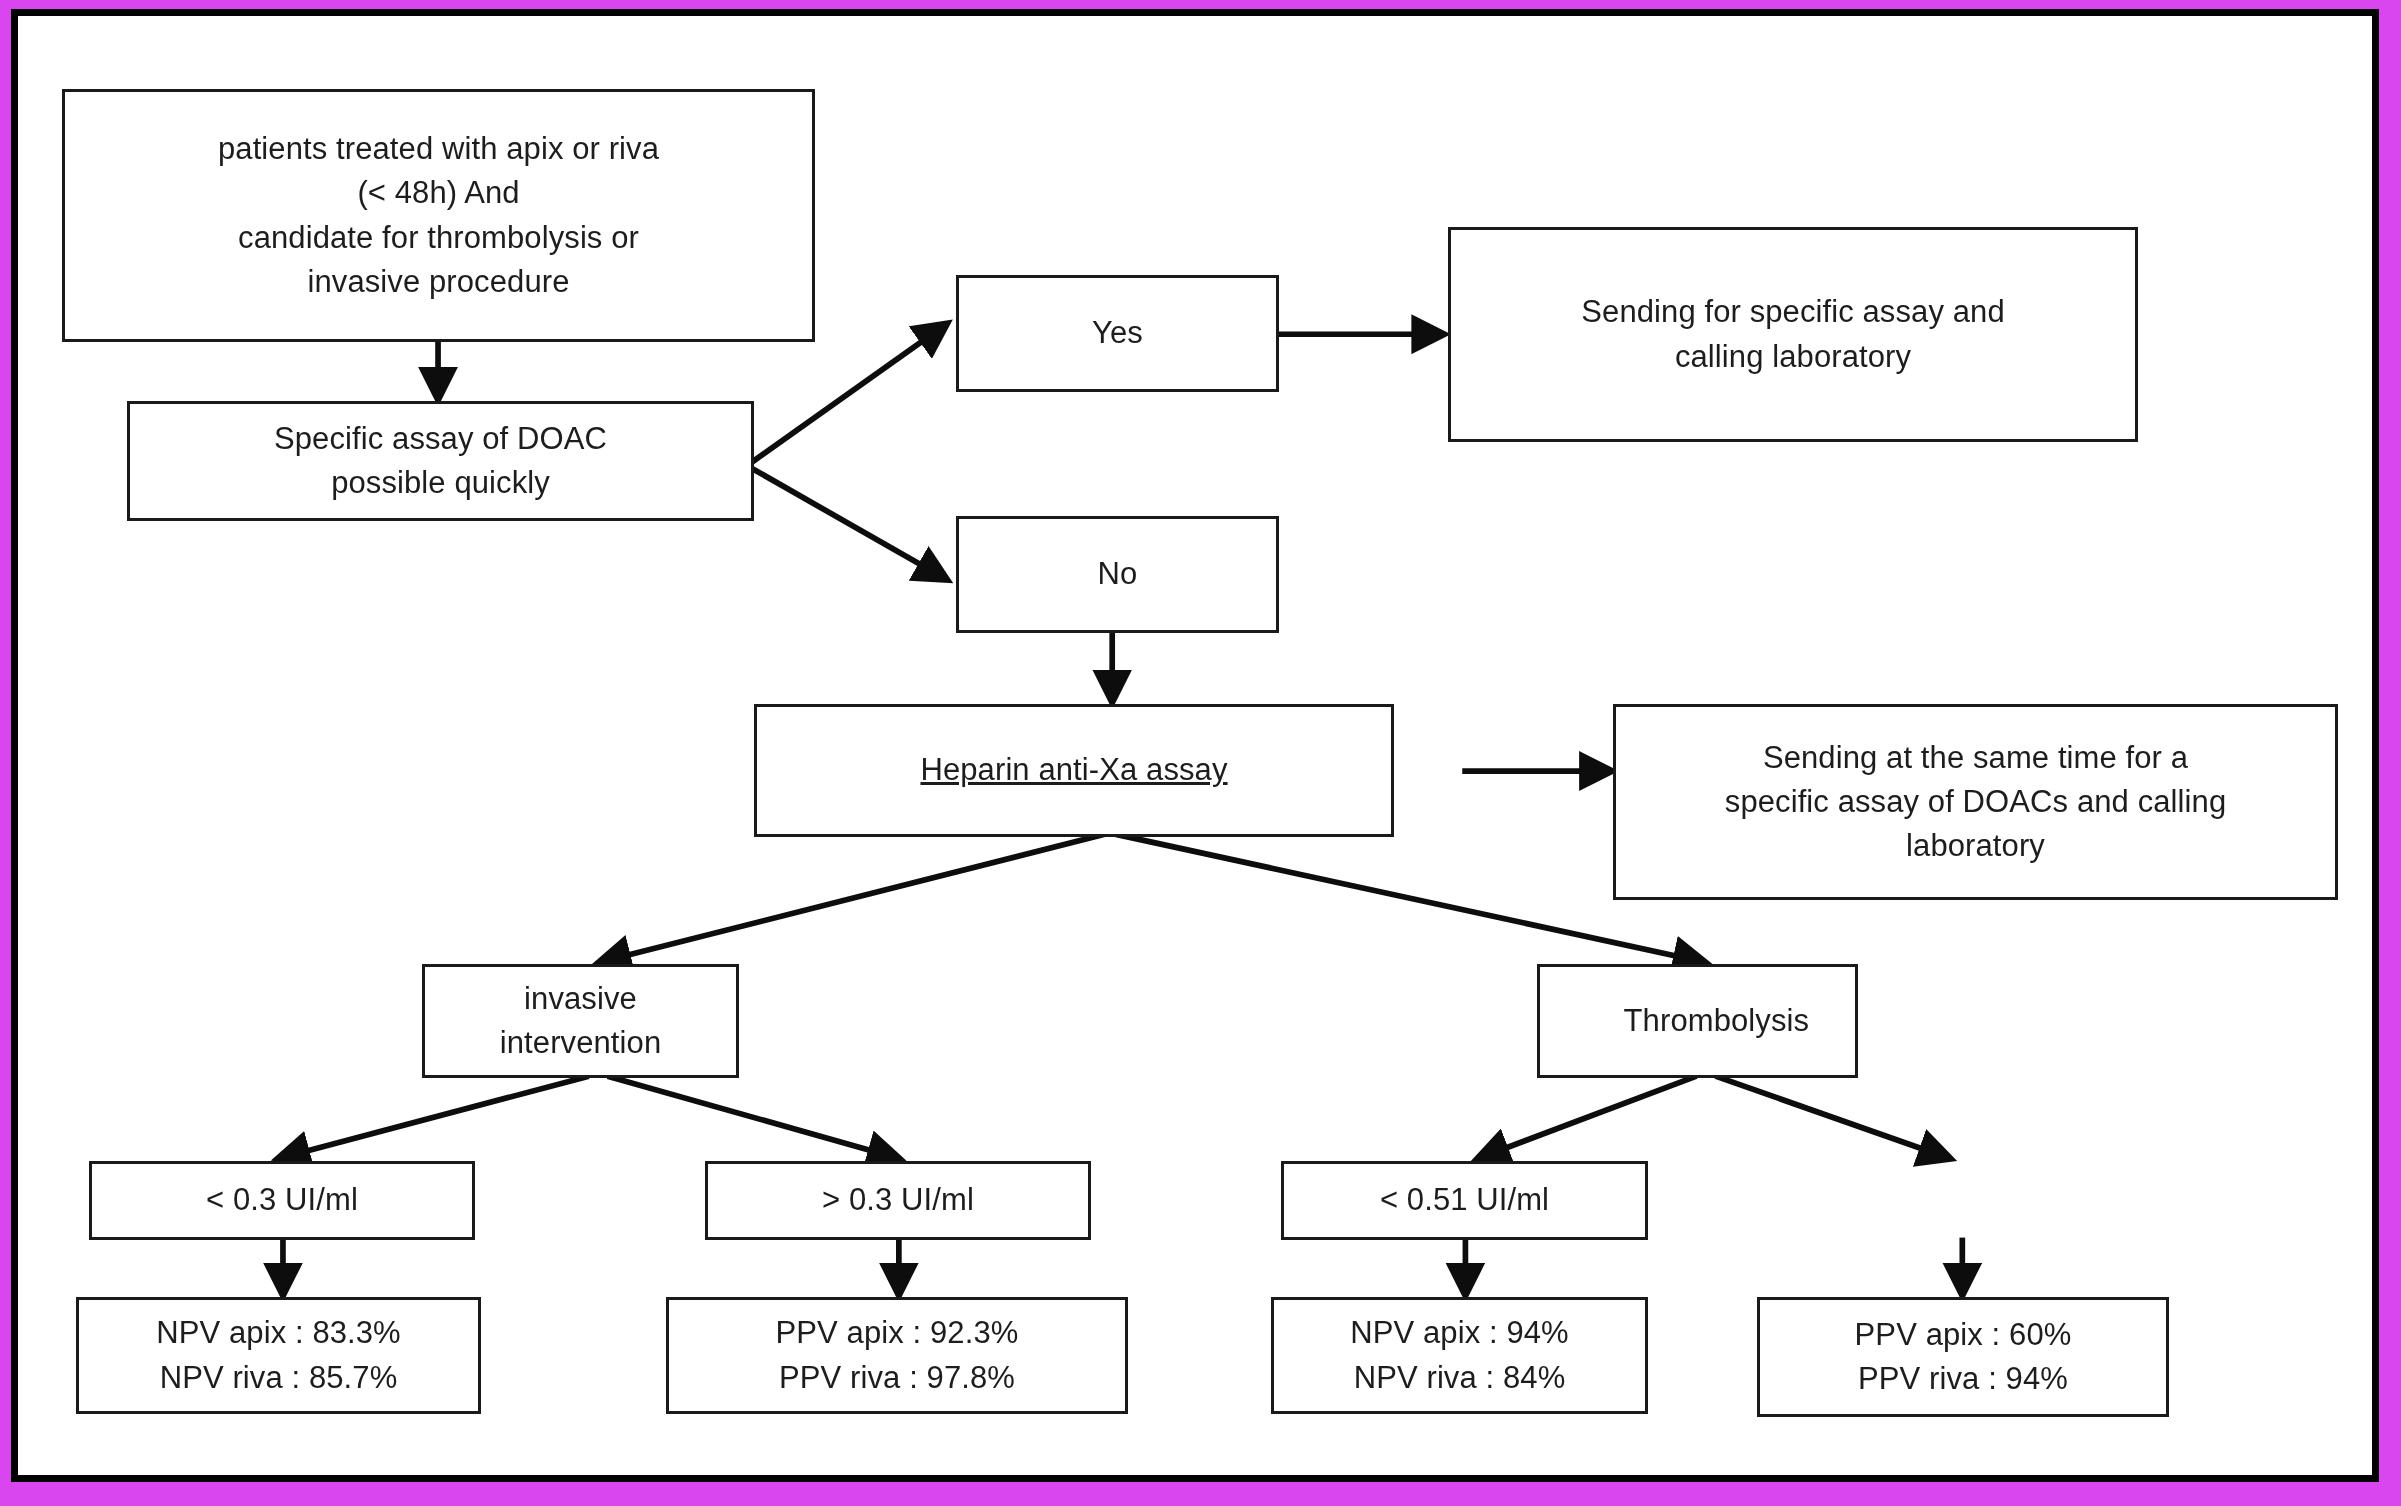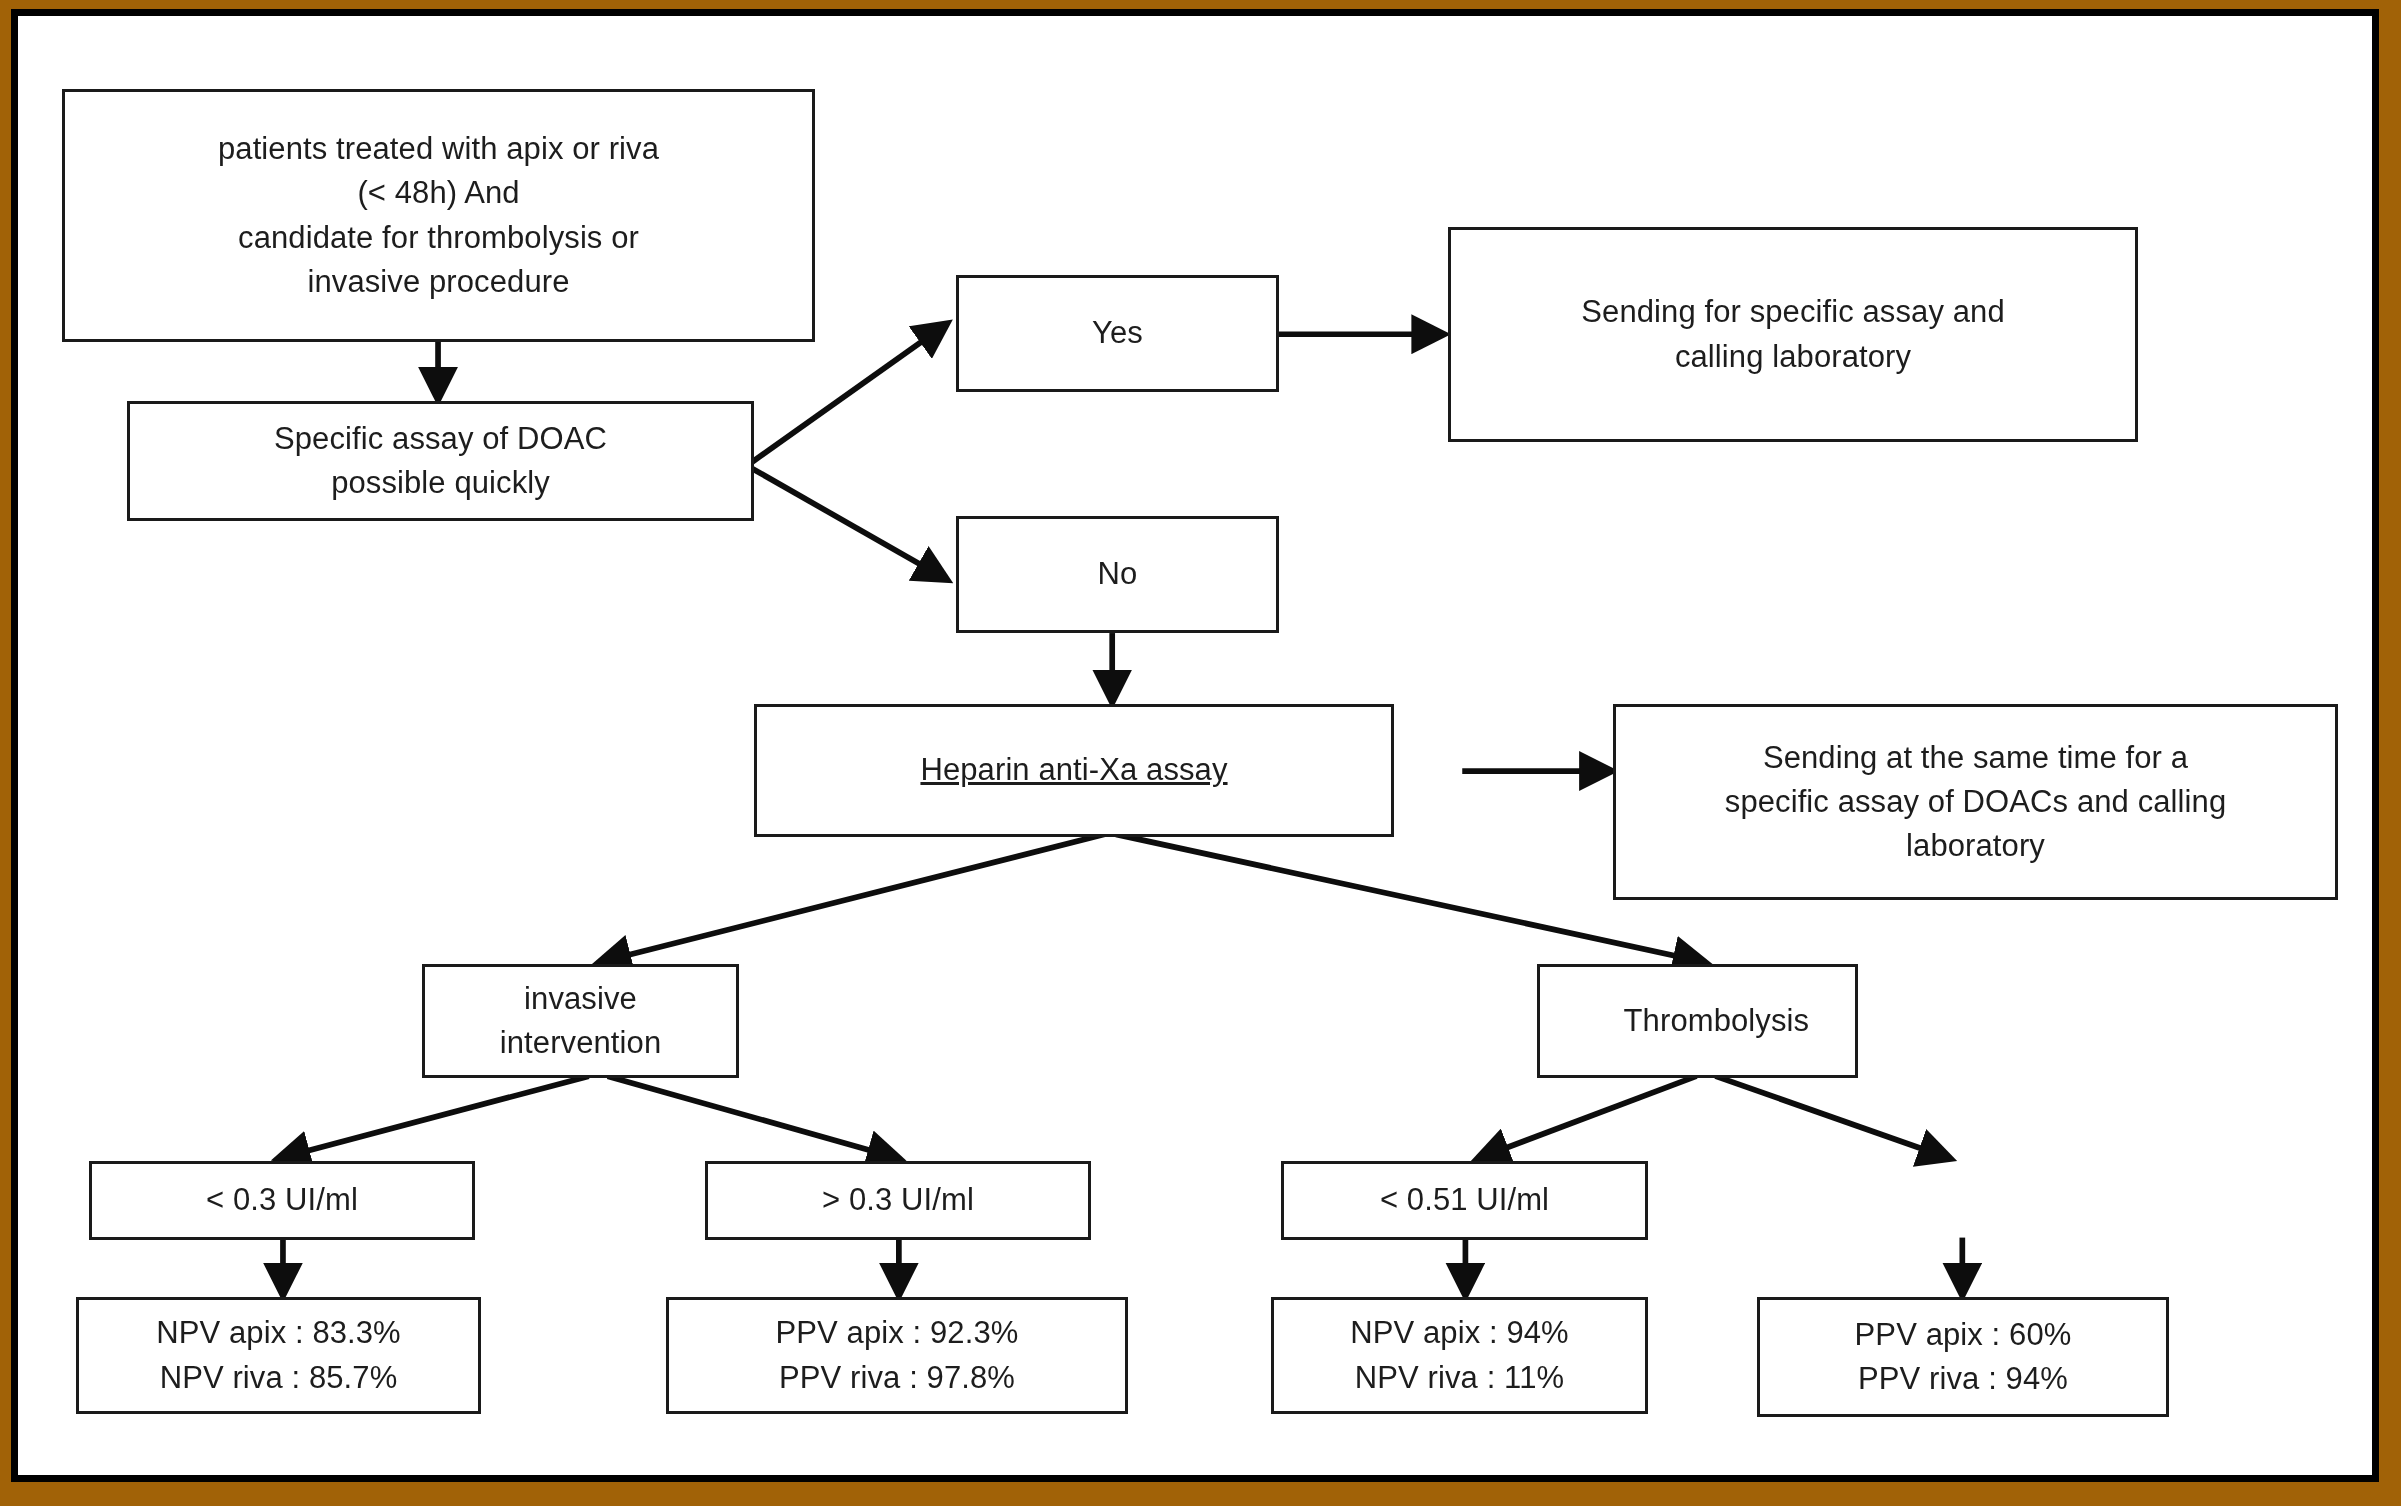--- a/index.html
+++ b/index.html
@@ -4,21 +4,21 @@
 <style>
   html, body {
     margin: 0;
     padding: 0;
     background: #ffffff;
   }
   #page {
     position: relative;
     width: 2401px;
     height: 1506px;
-    background: #a16207;
+    background: #d946ef;
     font-family: "Liberation Sans", sans-serif;
     overflow: hidden;
   }
   #frame {
     position: absolute;
     left: 11.4px;
     top: 8.9px;
     width: 2368px;
     height: 1473px;
     border: 7px solid #000000;
@@ -187,21 +187,21 @@
   <div class="node" style="left:666px; top:1297px; width:462px; height:117px;">
     <span class="txt">
         <span class="line">PPV apix : 92.3%</span>
         <span class="line">PPV riva : 97.8%</span>
       </span>
   </div>
 
   <div class="node" style="left:1271px; top:1297px; width:377px; height:117px;">
     <span class="txt">
         <span class="line">NPV apix : 94%</span>
-        <span class="line">NPV riva : 11%</span>
+        <span class="line">NPV riva : 84%</span>
       </span>
   </div>
 
   <div class="node" style="left:1757px; top:1297px; width:412px; height:120px;">
     <span class="txt">
         <span class="line">PPV apix : 60%</span>
         <span class="line">PPV riva : 94%</span>
       </span>
   </div>
 </div>

